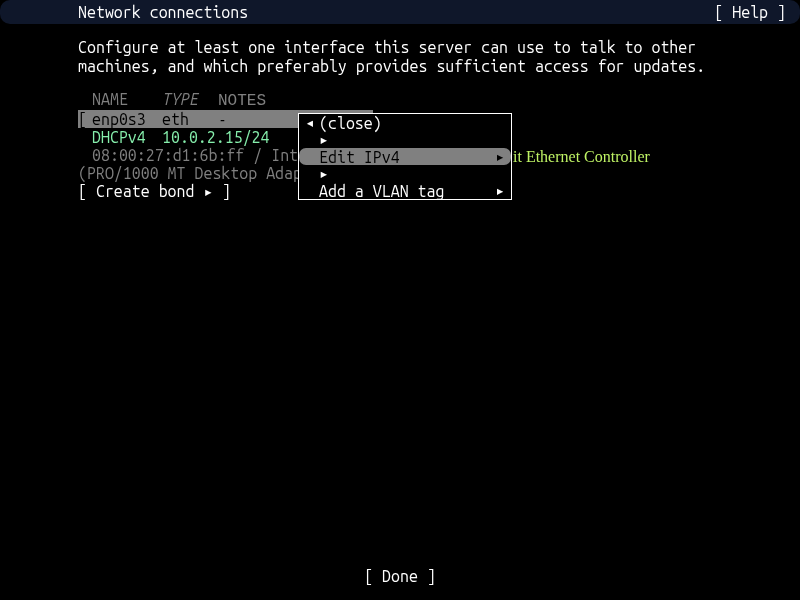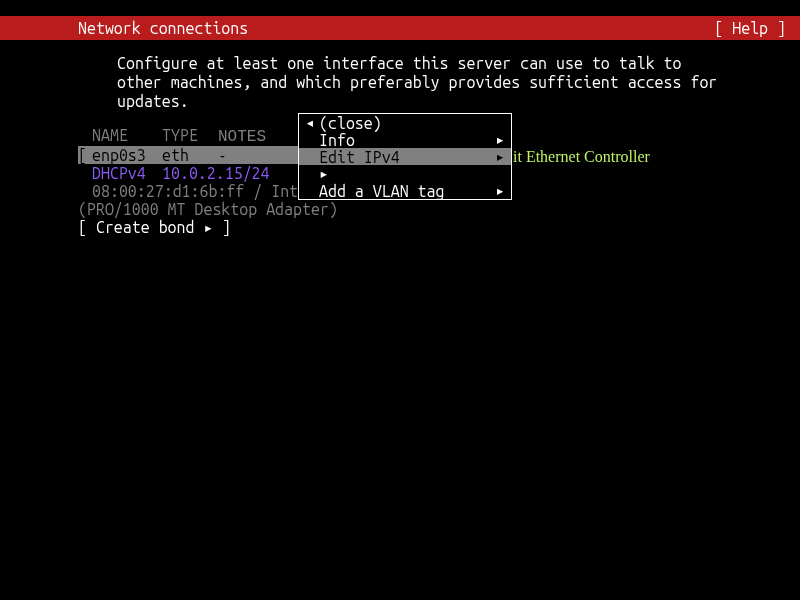--- a/index.html
+++ b/index.html
@@ -7,62 +7,62 @@
       width: 800px;
       height: 600px;
       background: #000000;
       font-family: "Ubuntu Mono", "DejaVu Sans Mono", monospace;
       font-size: 16px;
       color: #ffffff;
       overflow: hidden;
       position: relative;
     }
     .header-bar {
-      background: #b91c1c;
+      background: #0f172a;
       height: 24px;
       display: flex;
       justify-content: space-between;
       align-items: center;
       padding: 0 14px 0 78px;
-      margin-top: 16px;
+      margin-top: 0;
+      border-radius: 10px;
     }
     .header-title { color: #ffffff; }
     .header-help { color: #ffffff; text-align: right; }
     .content {
       padding: 14px 78px 0 78px;
     }
     .instruction {
       color: #ffffff;
       line-height: 1.2;
       margin-bottom: 14px;
-      margin-left: 39px;
     }
     .table-header {
       color: #808080;
       padding-left: 14px;
     }
     .th-name { display: inline-block; width: 70px; }
-    .th-type { display: inline-block; width: 56px; }
+    .th-type { display: inline-block; width: 56px; font-style: italic; }
     .th-notes { display: inline-block; font-family: Liberation Mono, monospace; }
     .iface-row {
       background: #808080;
       color: #000000;
       display: flex;
       align-items: center;
       padding-left: 0;
       height: 18px;
       width: 295px;
     }
     .iface-row .bracket-l { width: 14px; padding-left: 0; }
     .iface-row .iface-name { width: 70px; }
     .iface-row .iface-type { width: 56px; }
     .iface-row .iface-notes { flex: 1; }
     .iface-row .arrow-r { padding-right: 6px; }
     .dhcp-row {
-      color: #8b5cf6;
+      color: #86efac;
       padding-left: 14px;
     }
     .dhcp-label { display: inline-block; width: 70px; }
     .dhcp-ip { display: inline-block; }
     .hw-row {
       color: #808080;
       padding-left: 14px;
     }
     .adapter-row {
       color: #808080;
@@ -86,20 +86,21 @@
       align-items: center;
       height: 17px;
       padding: 0 6px;
     }
     .popup-item .left-arrow { width: 14px; }
     .popup-item .label { flex: 1; }
     .popup-item .right-arrow { }
     .popup-item.selected {
       background: #808080;
       color: #000000;
+      border-radius: 7px;
     }
     .bottom-buttons {
       position: absolute;
       bottom: 14px;
       left: 0;
       right: 0;
       text-align: center;
       color: #ffffff;
     }
     .btn-row {
@@ -144,33 +145,33 @@
 
 <div style="position:absolute; left:513px; top:148px; color:#bef264;font-family:Liberation Serif, serif;">it Ethernet Controller</div>
 
 <div class="popup">
   <div class="popup-item">
     <span class="left-arrow">◂</span>
     <span class="label">(close)</span>
   </div>
   <div class="popup-item">
     <span class="left-arrow"></span>
-    <span class="label">Info</span>
     <span class="right-arrow">▸</span>
   </div>
   <div class="popup-item selected">
     <span class="left-arrow"></span>
     <span class="label">Edit IPv4</span>
     <span class="right-arrow">▸</span>
   </div>
   <div class="popup-item">
     <span class="left-arrow"></span>
     <span class="right-arrow">▸</span>
   </div>
   <div class="popup-item">
     <span class="left-arrow"></span>
     <span class="label">Add a VLAN tag</span>
     <span class="right-arrow">▸</span>
   </div>
 </div>
 
 <div class="bottom-buttons">
+  <div class="btn-row">[ Done       ]</div>
 </div>
 
 </body></html>

